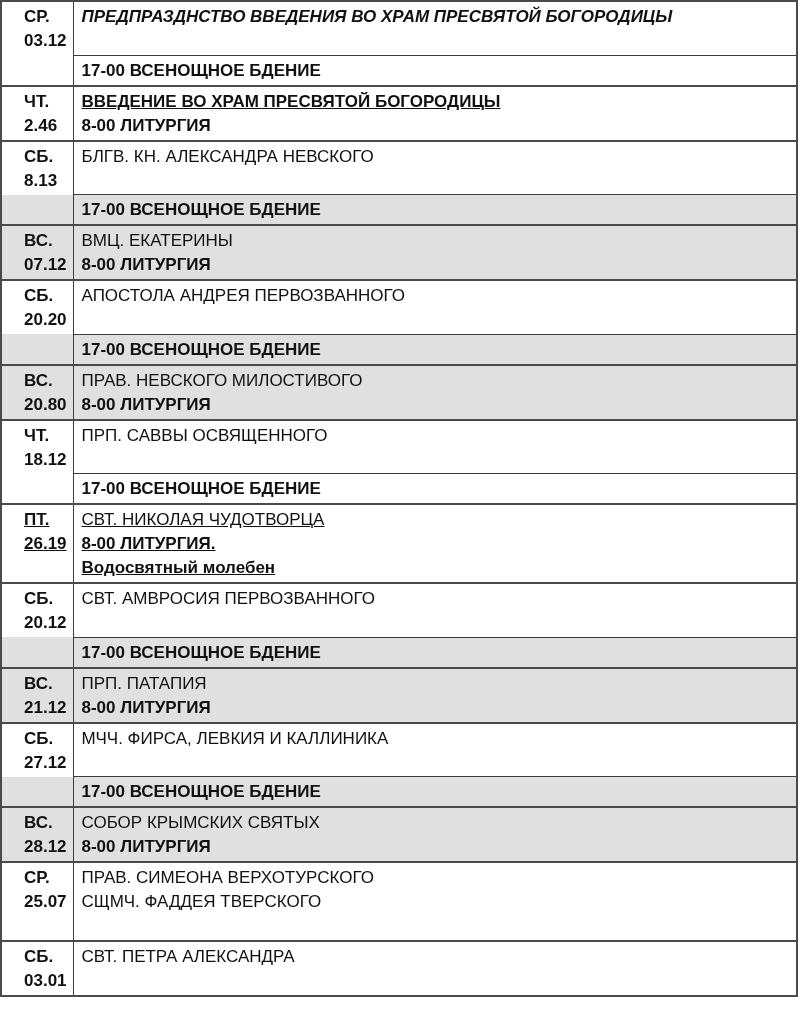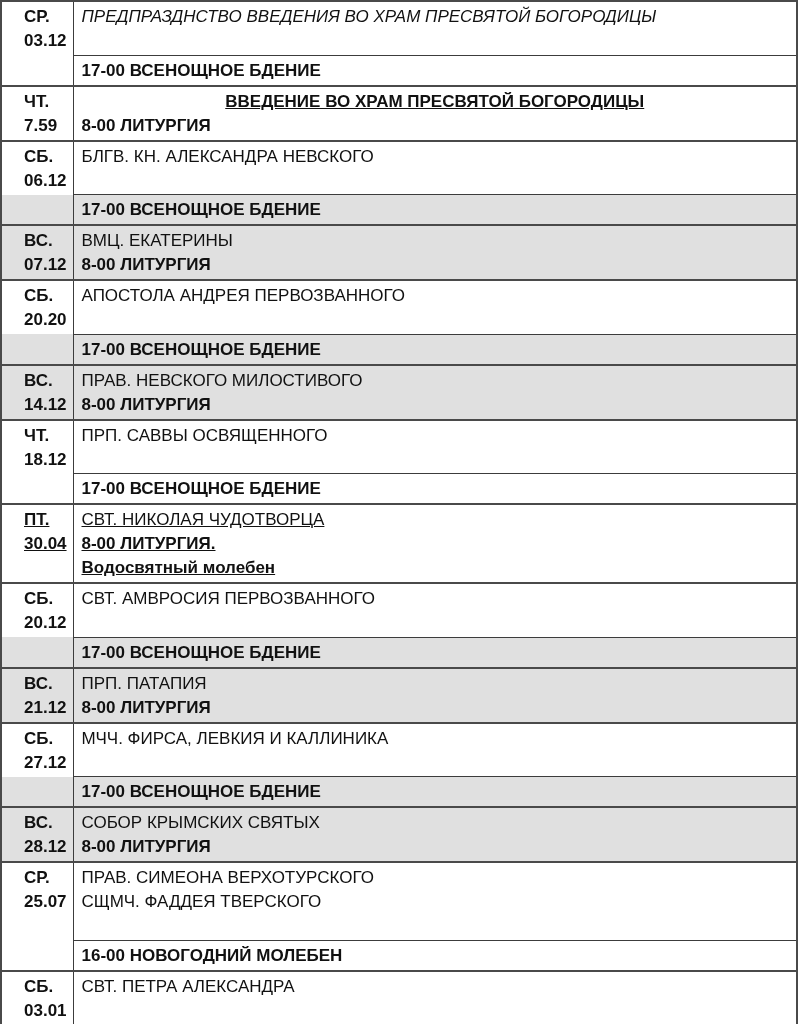--- a/index.html
+++ b/index.html
@@ -34,23 +34,23 @@
     font-weight: bold;
     padding-left: 22px;
   }
   td.date-empty-cell { border-top: none; }
   tr.service-row > td.service-cell {
     border-top: 1px solid #3c3c3c;
   }
   tr.hl > td { background: #e0e0e0; }
   .line { white-space: nowrap; }
   .line.regular { font-weight: normal; }
-  .line.italic { font-style: italic; font-weight: normal; }
+  .line.italic { font-style: italic; font-weight: bold; }
   .line.bold { font-weight: bold; }
-  .line.bold-underline { font-weight: bold; text-decoration: underline; text-align: center; }
+  .line.bold-underline { font-weight: bold; text-decoration: underline; }
   .line.blank { min-height: 24px; }
   .service-label { font-weight: bold; }
   .day-label, .date-label { font-weight: bold; }
 </style>
 </head>
 <body>
 
 <table class="schedule">
   <colgroup>
     <col class="c-date">
@@ -71,33 +71,33 @@
         <td class="date-empty-cell"></td>
         <td class="service-cell">
           <div class="line service-label">17-00 ВСЕНОЩНОЕ БДЕНИЕ</div>
         </td>
       </tr>
     </tbody>
     <tbody class="block">
       <tr class="single-row" style="height: 52px;">
         <td class="date-cell">
           <div class="line day-label">ЧТ.</div>
-          <div class="line date-label">7.59</div>
+          <div class="line date-label">2.46</div>
         </td>
         <td class="feast-cell">
           <div class="line bold-underline">ВВЕДЕНИЕ ВО ХРАМ ПРЕСВЯТОЙ БОГОРОДИЦЫ</div>
           <div class="line bold">8-00 ЛИТУРГИЯ</div>
         </td>
       </tr>
     </tbody>
     <tbody class="block">
       <tr class="feast-row" style="height: 47px;">
         <td class="date-cell">
           <div class="line day-label">СБ.</div>
-          <div class="line date-label">06.12</div>
+          <div class="line date-label">8.13</div>
         </td>
         <td class="feast-cell">
           <div class="line regular">БЛГВ. КН. АЛЕКСАНДРА НЕВСКОГО</div>
         </td>
       </tr>
       <tr class="service-row hl" style="height: 28px;">
         <td class="date-empty-cell"></td>
         <td class="service-cell">
           <div class="line service-label">17-00 ВСЕНОЩНОЕ БДЕНИЕ</div>
         </td>
@@ -129,21 +129,21 @@
         <td class="date-empty-cell"></td>
         <td class="service-cell">
           <div class="line service-label">17-00 ВСЕНОЩНОЕ БДЕНИЕ</div>
         </td>
       </tr>
     </tbody>
     <tbody class="block">
       <tr class="single-row hl" style="height: 52px;">
         <td class="date-cell">
           <div class="line day-label">ВС.</div>
-          <div class="line date-label">14.12</div>
+          <div class="line date-label">20.80</div>
         </td>
         <td class="feast-cell">
           <div class="line regular">ПРАВ. НЕВСКОГО МИЛОСТИВОГО</div>
           <div class="line bold">8-00 ЛИТУРГИЯ</div>
         </td>
       </tr>
     </tbody>
     <tbody class="block">
       <tr class="feast-row" style="height: 47px;">
         <td class="date-cell">
@@ -158,21 +158,21 @@
         <td class="date-empty-cell"></td>
         <td class="service-cell">
           <div class="line service-label">17-00 ВСЕНОЩНОЕ БДЕНИЕ</div>
         </td>
       </tr>
     </tbody>
     <tbody class="block">
       <tr class="single-row" style="height: 78px; text-decoration: underline;">
         <td class="date-cell">
           <div class="line day-label">ПТ.</div>
-          <div class="line date-label">30.04</div>
+          <div class="line date-label">26.19</div>
         </td>
         <td class="feast-cell">
           <div class="line regular">СВТ. НИКОЛАЯ ЧУДОТВОРЦА</div>
           <div class="line bold">8-00 ЛИТУРГИЯ.</div>
           <div class="line bold">Водосвятный молебен</div>
         </td>
       </tr>
     </tbody>
     <tbody class="block">
       <tr class="feast-row" style="height: 47px;">
@@ -237,26 +237,20 @@
         <td class="date-cell">
           <div class="line day-label">СР.</div>
           <div class="line date-label">25.07</div>
         </td>
         <td class="feast-cell">
           <div class="line regular">ПРАВ. СИМЕОНА ВЕРХОТУРСКОГО</div>
           <div class="line regular">СЩМЧ. ФАДДЕЯ ТВЕРСКОГО</div>
           <div class="line blank"></div>
         </td>
       </tr>
-      <tr class="service-row" style="height: 28px;">
-        <td class="date-empty-cell"></td>
-        <td class="service-cell">
-          <div class="line service-label">16-00 НОВОГОДНИЙ МОЛЕБЕН</div>
-        </td>
-      </tr>
     </tbody>
     <tbody class="block">
       <tr class="feast-row" style="height: 47px;">
         <td class="date-cell">
           <div class="line day-label">СБ.</div>
           <div class="line date-label">03.01</div>
         </td>
         <td class="feast-cell">
           <div class="line regular">СВТ. ПЕТРА АЛЕКСАНДРА</div>
         </td>

